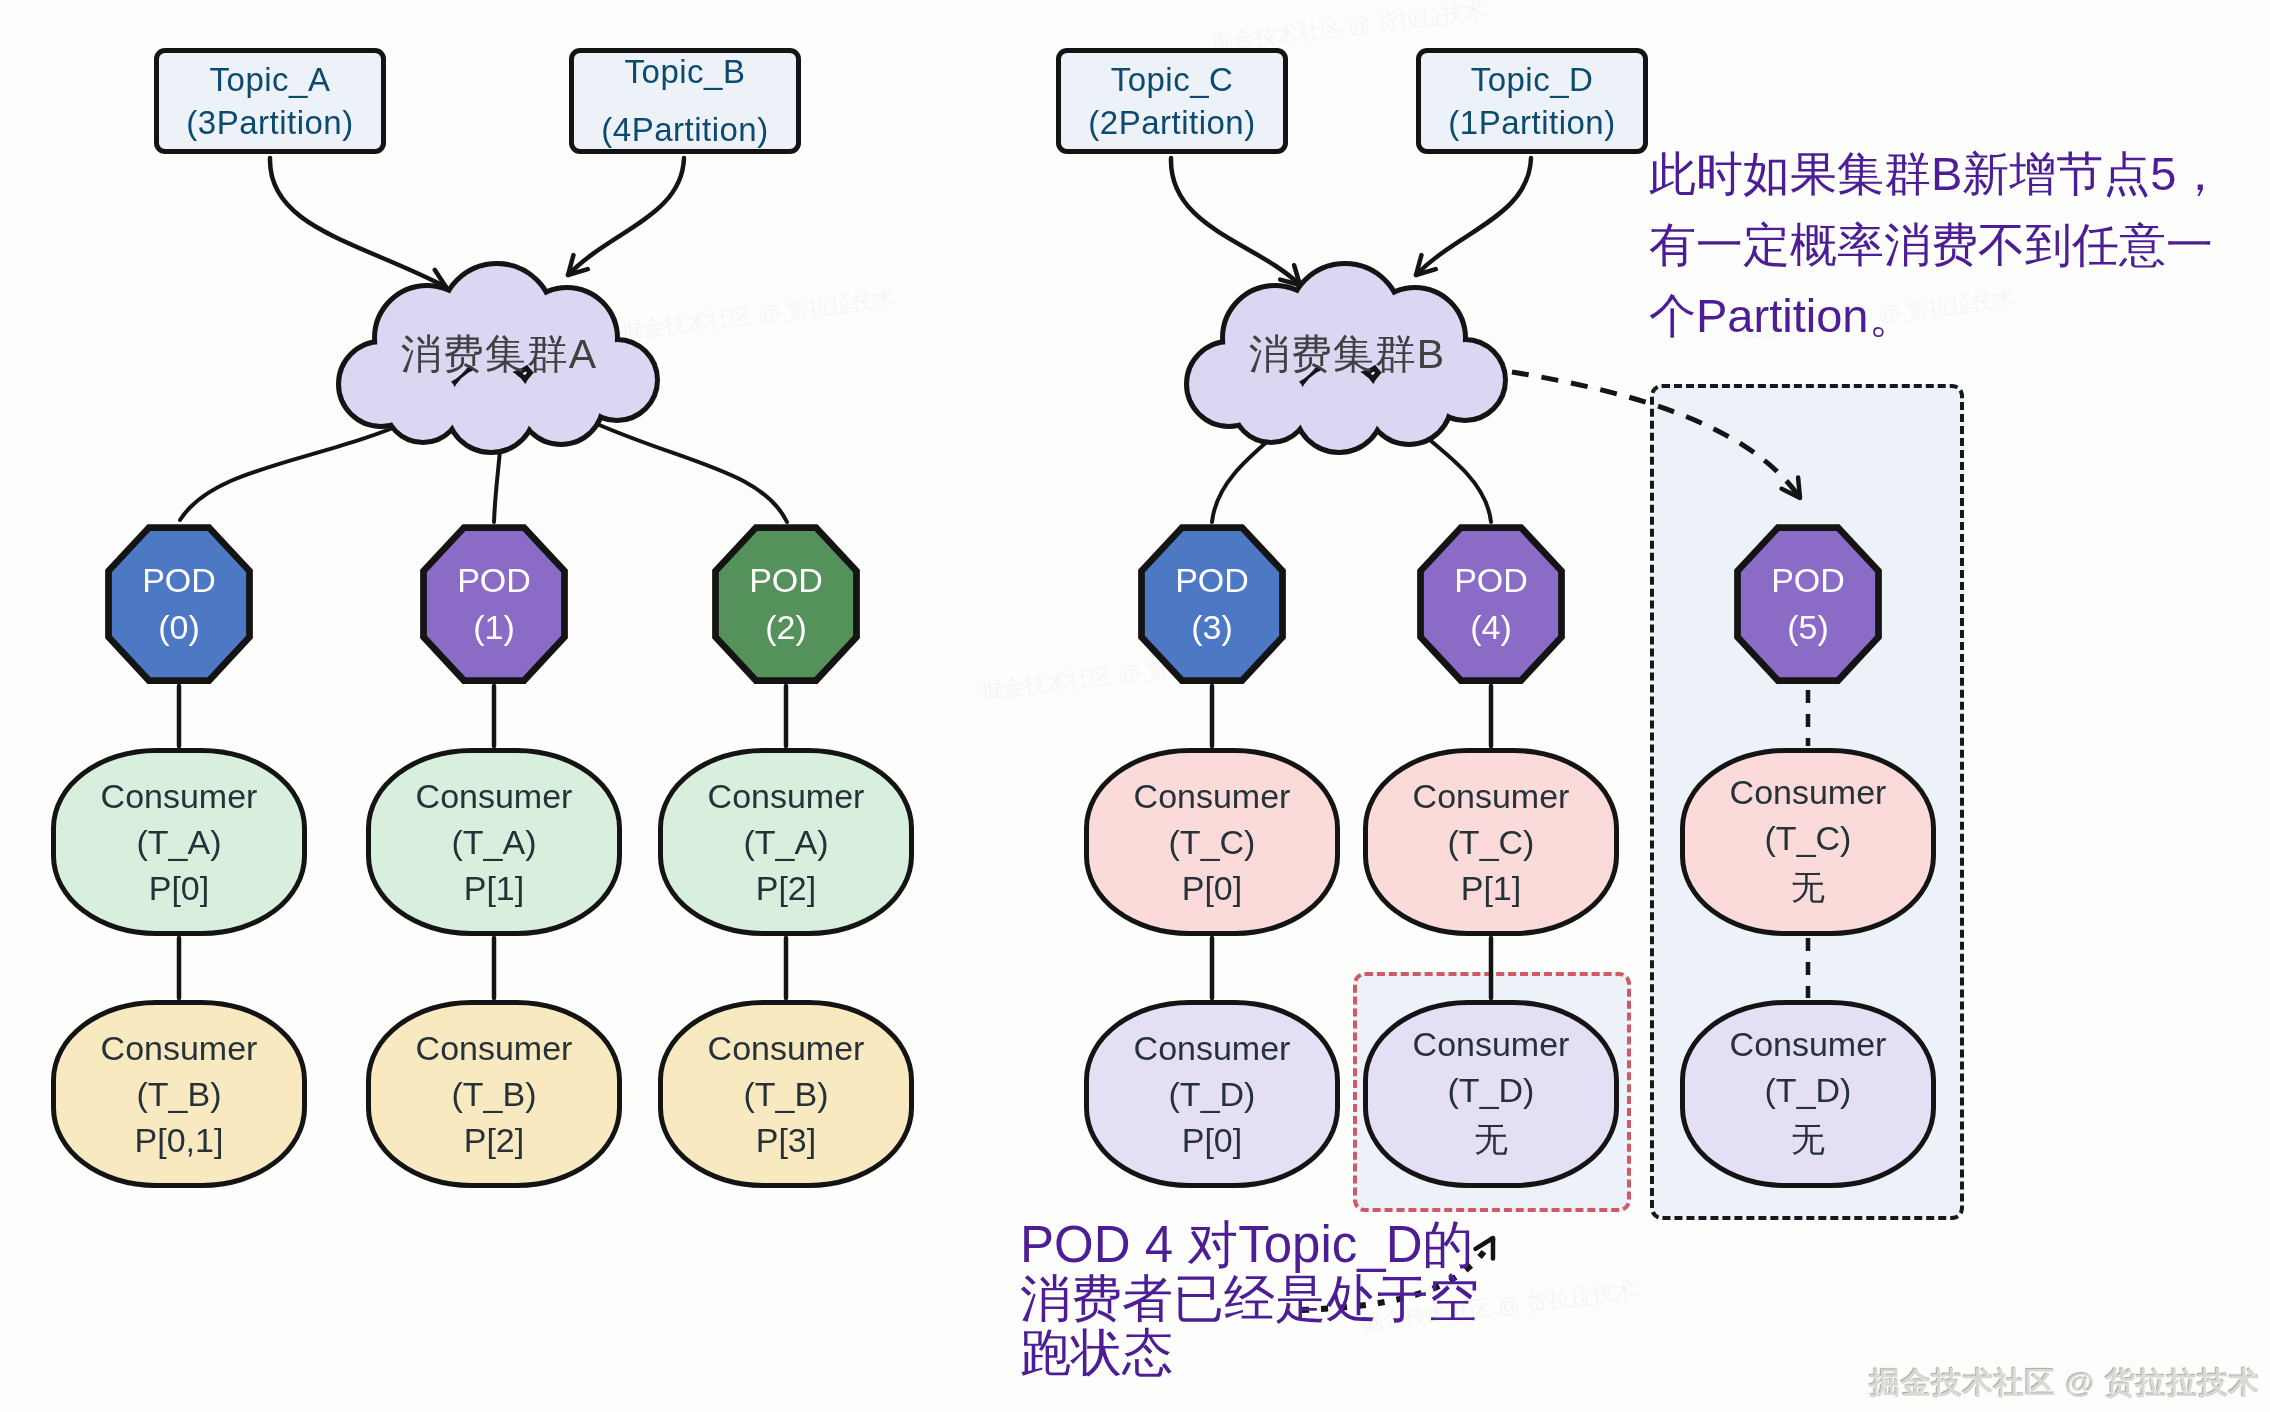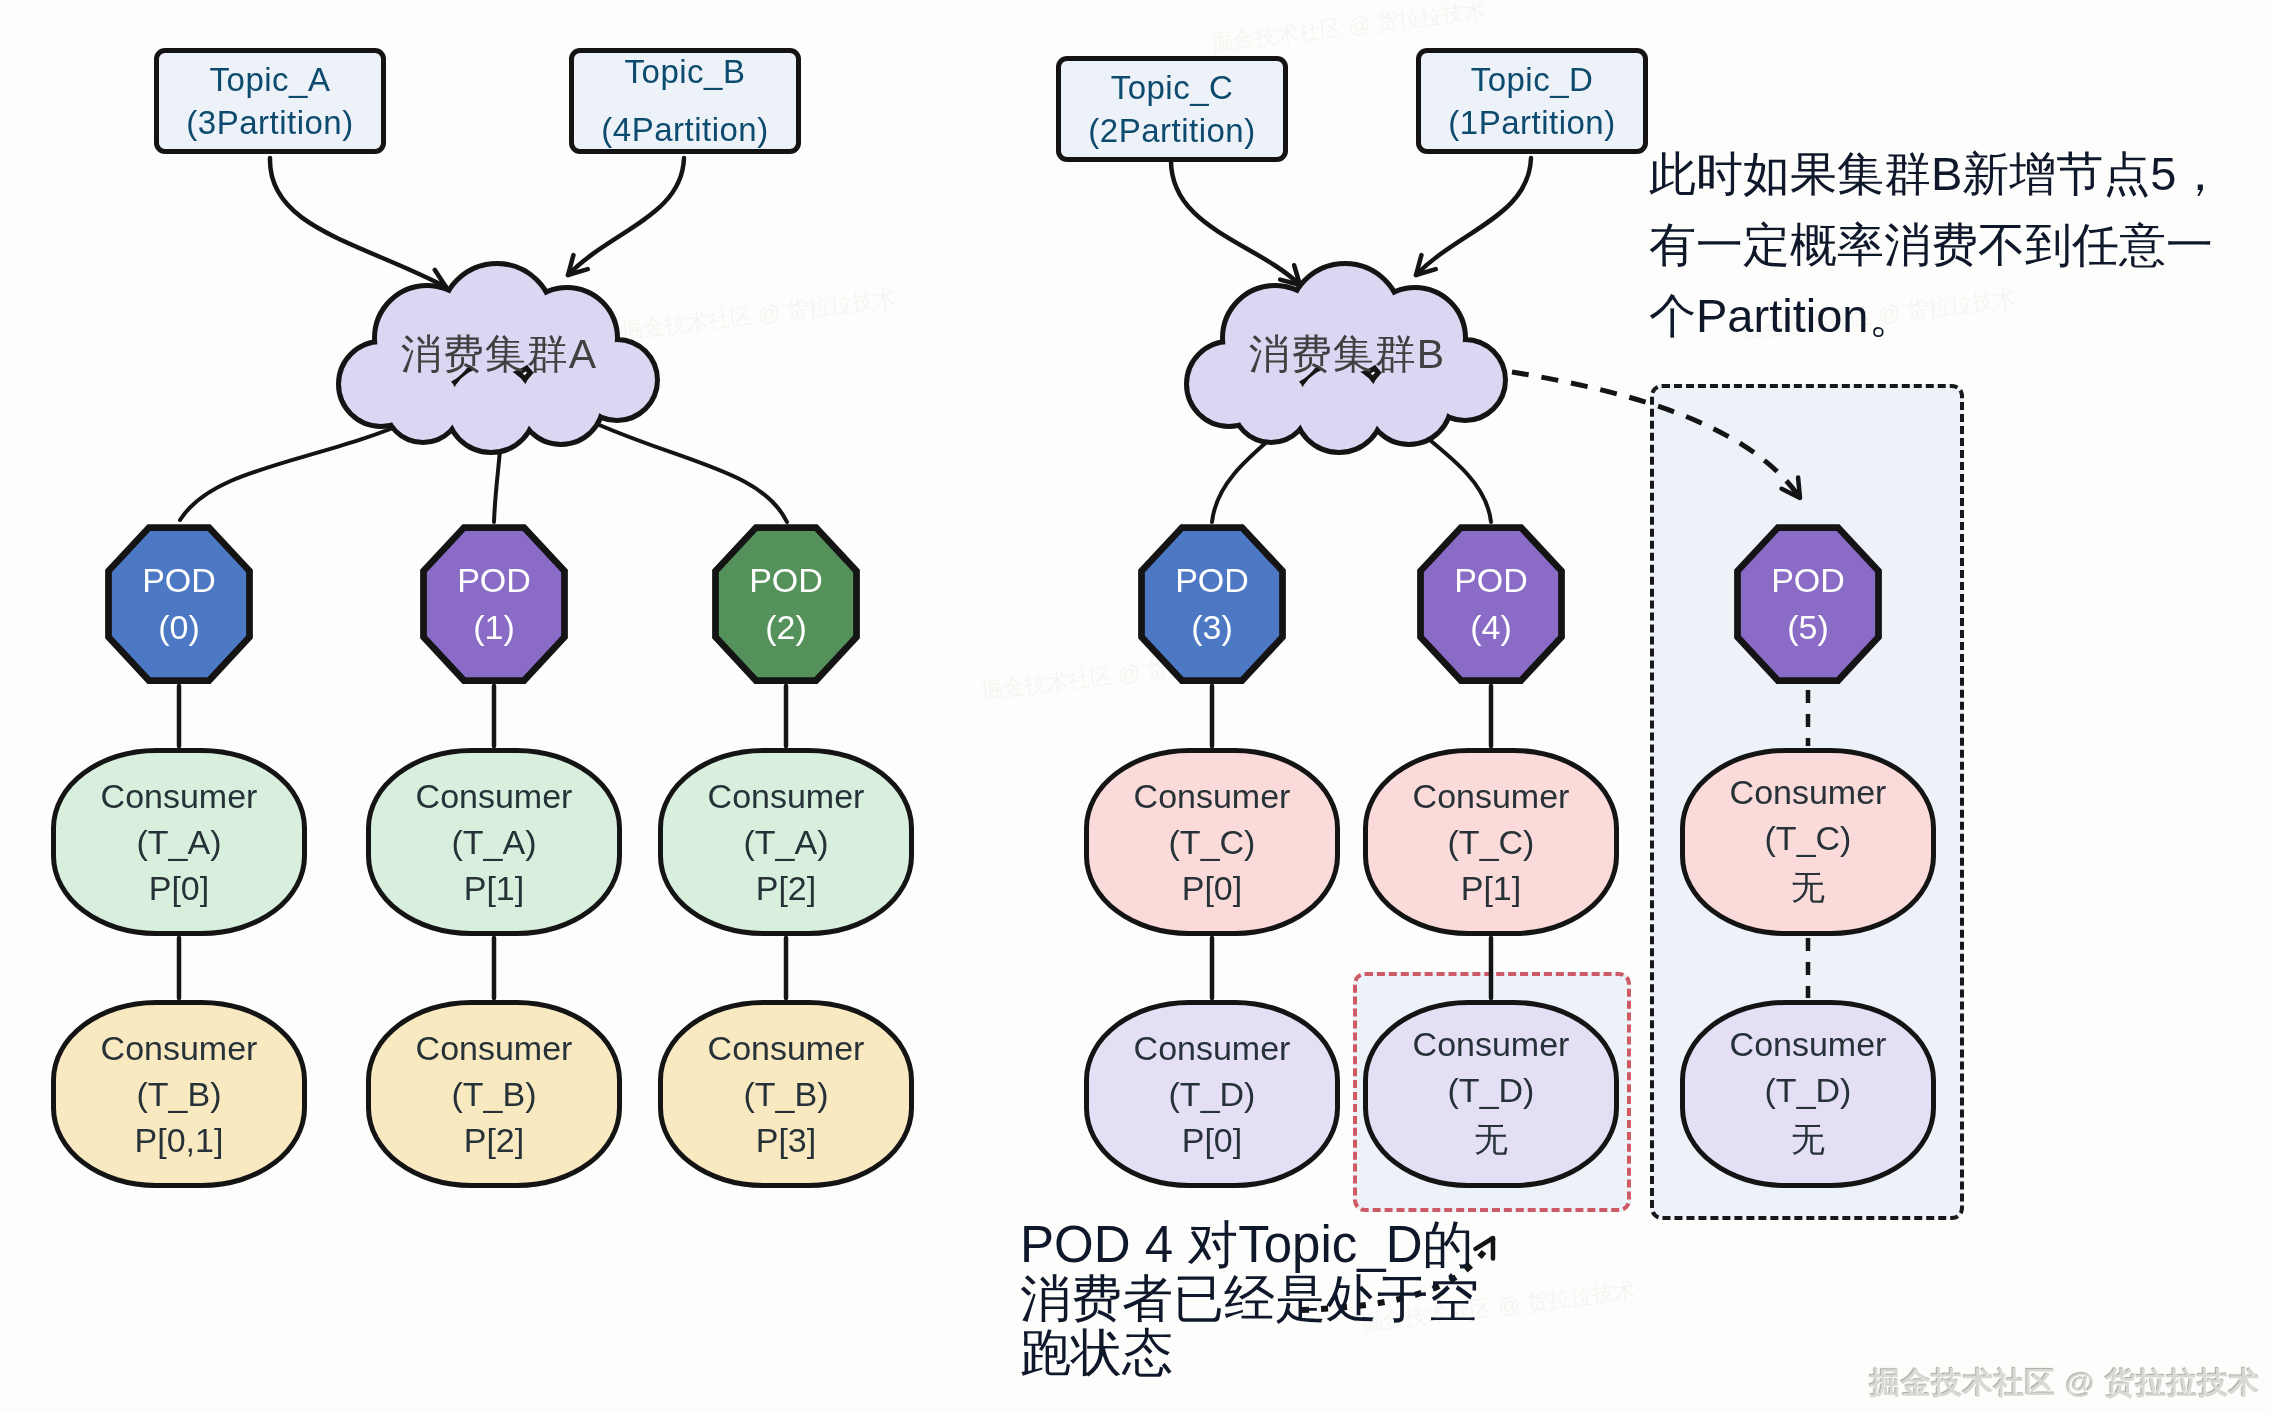--- a/index.html
+++ b/index.html
@@ -50,21 +50,21 @@
     position:absolute;width:256px;height:188px;box-sizing:border-box;
     border:5px solid #141414;border-radius:105px / 80px;
     display:flex;flex-direction:column;align-items:center;justify-content:center;
     gap:7px;font-size:34px;color:#263238;
   }
   .fill-green{background:#d8efde;}
   .fill-pink{background:#fadbd9;}
   .fill-yellow{background:#f9e9c1;}
   .fill-lavender{background:#e5dff6;}
   
-  .annot{position:absolute;color:#0f172a;}
+  .annot{position:absolute;color:#4c1d95;}
   .annot .line{white-space:nowrap;}
   #annot-right{left:1649px;top:138px;font-size:47px;line-height:71px;font-weight:500;}
   #annot-bottom{left:1020px;top:1218px;font-size:51px;line-height:54px;font-weight:400;}
   
   #corner-watermark{
     position:absolute;right:10px;bottom:8px;font-size:30px;font-weight:700;
     color:#d8d8d4;text-shadow:1px 1px 0 #ffffff,-1px -1px 1px #a8a8a2;
     letter-spacing:1px;
   }
 </style>
@@ -126,21 +126,21 @@
   </svg>
 
   <div class="topic" style="left:154px;top:48px;">
     <div>Topic_A</div>
     <div>(3Partition)</div>
   </div>
   <div class="topic" style="left:569px;top:48px;justify-content:space-between;">
     <div>Topic_B</div>
     <div>(4Partition)</div>
   </div>
-  <div class="topic" style="left:1056px;top:56px;text-align:right;">
+  <div class="topic" style="left:1056px;top:48px;text-align:right;">
     <div>Topic_C</div>
     <div>(2Partition)</div>
   </div>
   <div class="topic" style="left:1416px;top:48px;align-items:center;">
     <div>Topic_D</div>
     <div>(1Partition)</div>
   </div>
 
   <div class="cloud" style="left:319px;top:246px;">
     <svg width="360" height="212" viewBox="0 0 360 212">

